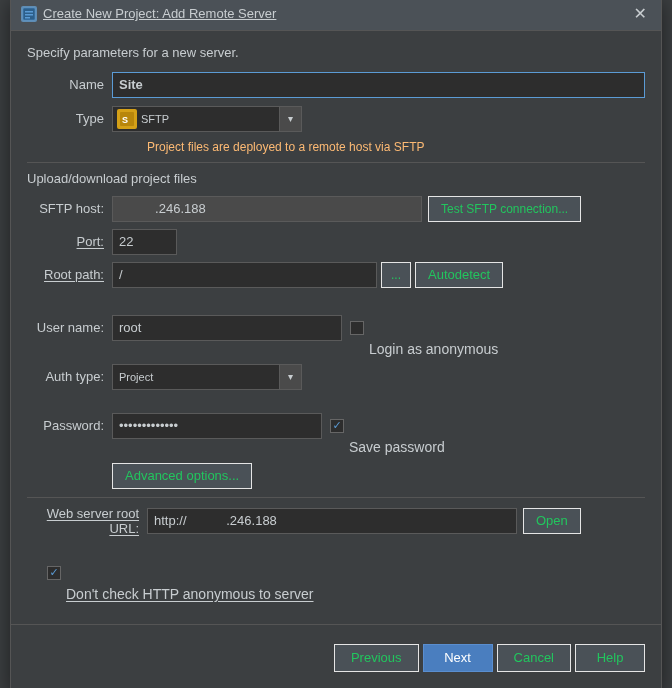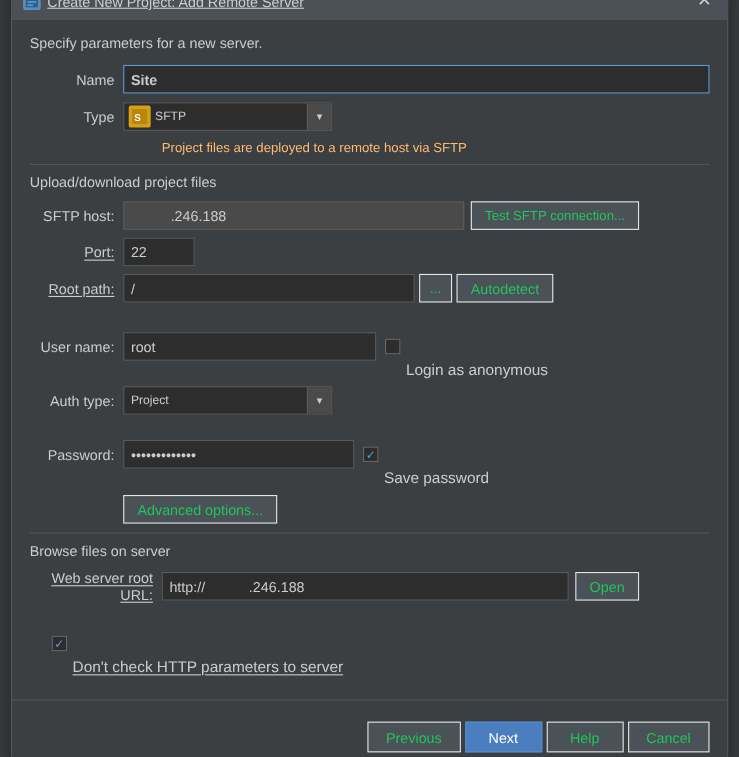--- a/index.html
+++ b/index.html
@@ -381,38 +381,37 @@
       </div>
 
       <div style="margin-top:8px; margin-bottom:4px; margin-left:85px;">
         <button class="btn">Advanced options...</button>
       </div>
     </div>
 
     <hr class="section-divider" style="margin-top:8px;">
 
     <div class="browse-section">
-      <p class="section-header">Browse files on server</p>
 
       <div class="sftp-row">
         <span class="sftp-label" style="width:120px; text-align:right; padding-right:8px;">
           <span style="text-decoration:underline;text-underline-offset:2px;">Web server root URL:</span>
         </span>
         <input class="text-input web-url-input" value="http://           .246.188" style="width: 370px; background: rgb(45, 45, 45);">
         <button class="btn open-btn" style="margin-left:6px;">Open</button>
       </div>
 
       <div class="dont-check-row">
         <div class="checkbox checkbox-checked"></div>
         <span class="save-pwd-label">
-          <span style="text-decoration:underline;text-underline-offset:2px;">Don't check HTTP parameters to server</span>
+          <span style="text-decoration:underline;text-underline-offset:2px;">Don't check HTTP anonymous to server</span>
         </span>
       </div>
     </div>
   </div>
 
   <div class="footer">
     <button class="btn footer-btn">Previous</button>
     <button class="btn btn-primary footer-btn">Next</button>
+    <button class="btn footer-btn">Cancel</button>
     <button class="btn footer-btn">Help</button>
-    <button class="btn footer-btn">Cancel</button>
   </div>
 </div>
 
 </body></html>

